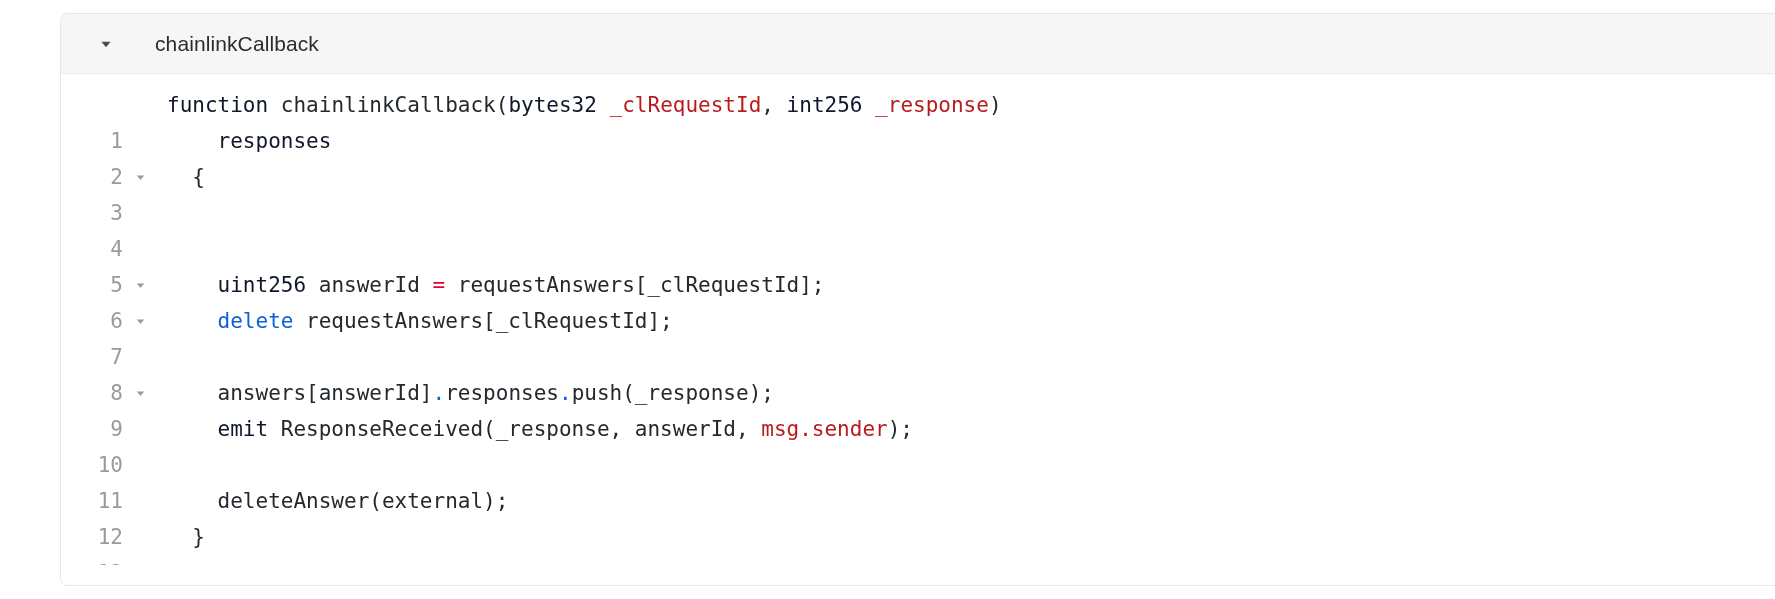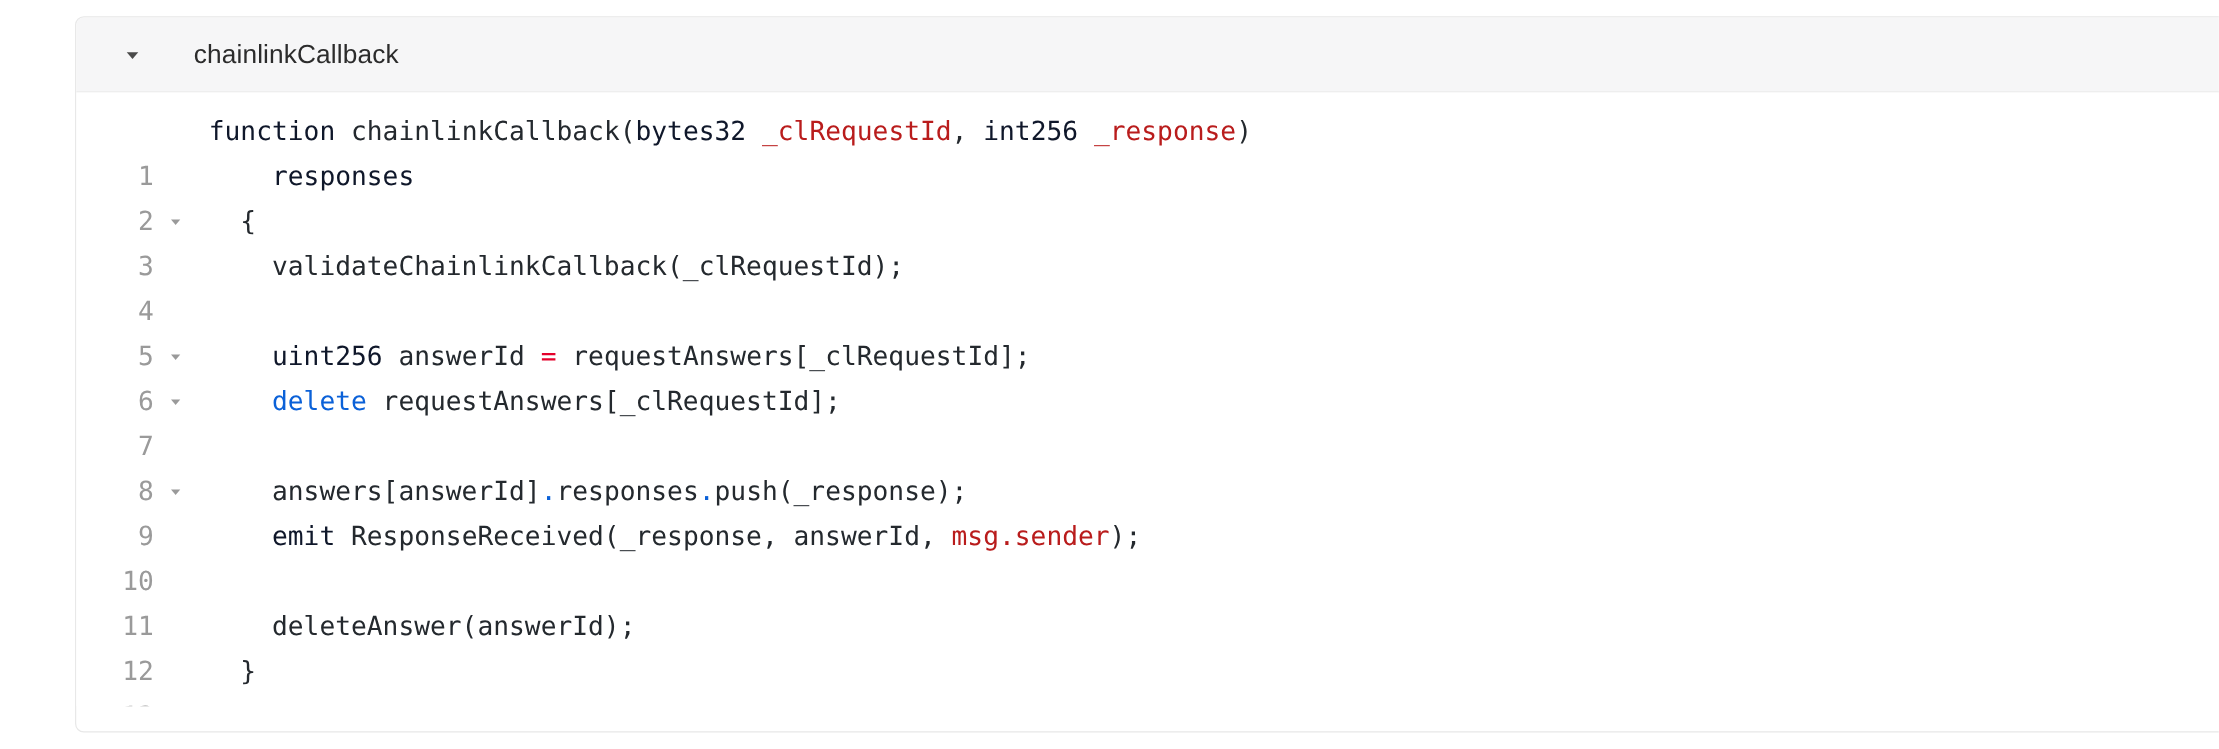--- a/index.html
+++ b/index.html
@@ -179,21 +179,21 @@
         <span class="lnfold">
           <svg width="11" height="11" viewBox="0 0 11 11" aria-hidden="true">
             <path d="M1.8 3.6 L5.5 8 L9.2 3.6 Z" fill="#9a9a9a"></path>
           </svg>
         </span>
         <span class="ltxt"><span class="t-pl">  </span><span class="t-pl">{</span></span>
       </div>
 
       <div class="code-line">
         <span class="ln">4</span>
-        <span class="ltxt"><span class="t-pl">    </span><span class="t-pl">validateChainlinkCallback(_clRequestId);</span></span>
+        <span class="ltxt"><span class="t-pl">    </span></span>
       </div>
 
       <div class="code-line">
         <span class="ln">5</span>
         <span class="ltxt"></span>
       </div>
 
       <div class="code-line">
         <span class="ln">6</span>
         <span class="lnfold">
@@ -233,21 +233,21 @@
         <span class="ln">10</span>
         <span class="ltxt"><span class="t-pl">    </span><span class="t-kw">emit</span><span class="t-pl"> ResponseReceived(_response, answerId, </span><span class="t-var">msg.sender</span><span class="t-pl">);</span></span>
       </div>
 
       <div class="code-line">
         <span class="ln">11</span>
       </div>
 
       <div class="code-line">
         <span class="ln">12</span>
-        <span class="ltxt"><span class="t-pl">    </span><span class="t-pl">deleteAnswer(answerId);</span></span>
+        <span class="ltxt"><span class="t-pl">    </span><span class="t-pl">deleteAnswer(external);</span></span>
       </div>
 
       <div class="code-line">
         <span class="ln">13</span>
         <span class="ltxt"><span class="t-pl">  </span><span class="t-pl">}</span></span>
       </div>
 
     </div>
   </div>
 </div>

